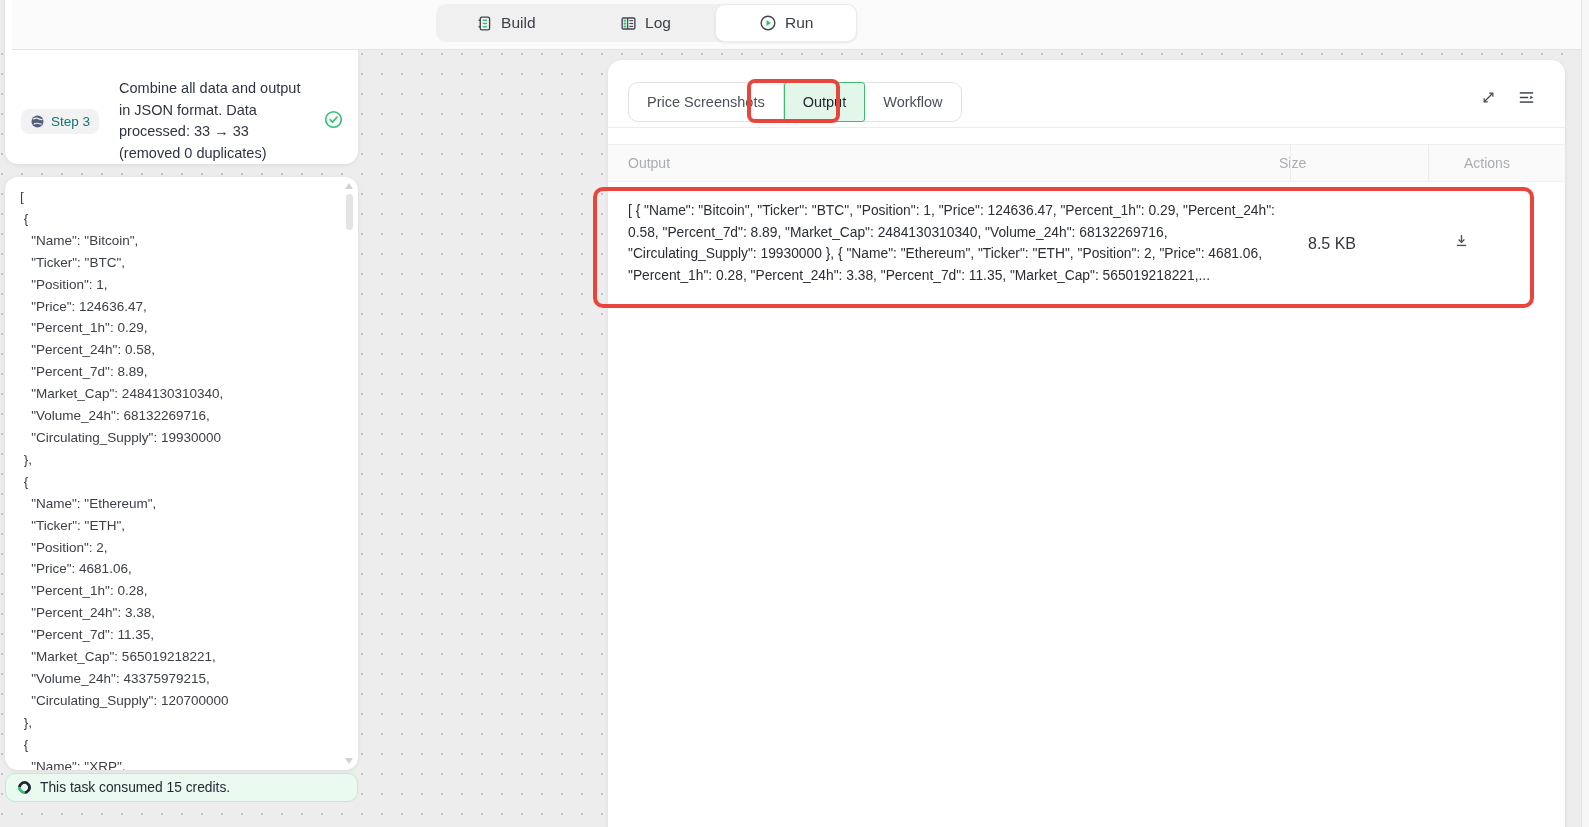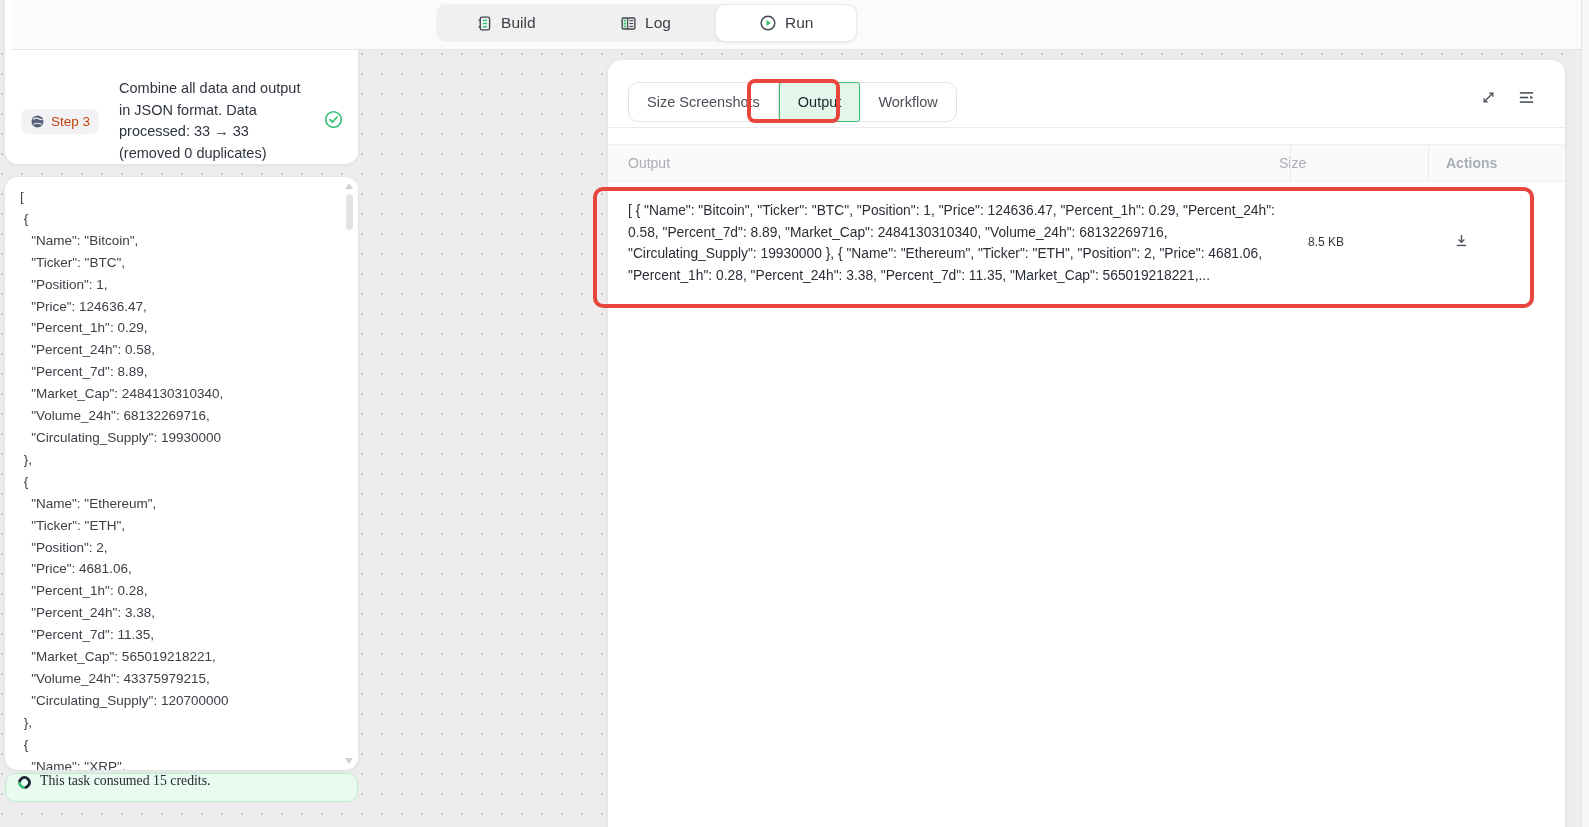--- a/index.html
+++ b/index.html
@@ -32,21 +32,21 @@
   
   .step-card { left:5px; top:-26px; width:353px; height:190px; z-index:5; }
   .clip-line { position:absolute; left:92px; top:58px; width:230px; height:15px;
     overflow:hidden; }
   .clip-line span { display:block; margin-top:-8px; line-height:20px;
     font-size:14.5px; color:#4a4f58; white-space:nowrap; }
   .step-row { position:absolute; left:16px; top:104px; width:322px;
     display:flex; align-items:center; }
   .step-badge { flex:0 0 auto; display:flex; align-items:center; gap:6px;
     background:#f2f2f4; border-radius:8px; padding:5px 9px; font-size:13.5px;
-    color:#c2410c; margin-right:12px; }
+    color:#0f766e; margin-right:12px; }
   .step-desc { flex:1; font-size:14.5px; line-height:21.5px; color:#2f3540;
     width:232px;margin-left:8px; }
   .step-check { flex:0 0 auto; margin-left:10px; }
 
   
   .json-card { left:5px; top:177px; width:353px; height:593px; overflow:hidden; z-index:4; }
   .json-pre { position:absolute; left:15px; top:9px; right:22px; bottom:0;
     white-space:pre; font-family:"Liberation Sans", sans-serif;
     font-size:13.5px; line-height:21.9px; color:#3c4047; overflow:hidden; }
   .json-scrollbar-thumb { position:absolute; right:5px; top:17px; width:7px;
@@ -54,21 +54,21 @@
   .scroll-arrow-up { position:absolute; right:5px; top:6px; width:0; height:0;
     border-left:4px solid transparent; border-right:4px solid transparent;
     border-bottom:6px solid #d2d2d4; }
   .scroll-arrow-down { position:absolute; right:5px; bottom:6px; width:0; height:0;
     border-left:4px solid transparent; border-right:4px solid transparent;
     border-top:6px solid #d2d2d4; }
 
   
   .toast { position:absolute; left:5px; top:773px; width:353px; height:29px;
     background:#eafaf0; border:1px solid #bdeccd; border-radius:10px;
-    display:flex; align-items:flex-end; padding:12px 12px; gap:9px; z-index:6;font-family:Liberation Serif, serif; }
+    display:flex; align-items:center; padding:12px 12px; gap:9px; z-index:6; }
   .toast-dot { width:13px; height:13px; border-radius:50%;
     border:3px solid #1c2734; border-left-color:#2fbf71; transform:rotate(-45deg); }
   .toast-text { font-size:13.8px; color:#232a33; }
 
   
   .output-panel { left:608px; top:60px; width:957px; height:790px; z-index:5;
     border-radius:14px; }
   .tabs-group { position:absolute; left:20px; top:22px; height:40px;
     display:flex; border:1px solid #e3e3e6; border-radius:10px; background:#fff; }
   .ptab { display:flex; align-items:center; justify-content:center;
@@ -78,26 +78,26 @@
   .ptab:last-child { border-right:none; border-radius:0 9px 9px 0;justify-content:flex-end; }
   .ptab.active { background:#e2f7ea; border:1px solid #3dbd6d; margin:-1px 0;
     color:#1d242d; border-radius:3px; }
   .panel-icons { position:absolute; right:30px; top:30px; display:flex; gap:22px; }
   .panel-icons svg { display:block; cursor:pointer; }
   .panel-divider { position:absolute; left:0; right:0; top:67px; height:1px;
     background:#ececec; }
   .table-header { position:absolute; left:0; right:0; top:84px; height:38px;
     background:#fafafa; border-top:1px solid #f0f0f0; border-bottom:1px solid #f0f0f0; }
   .th-label { position:absolute; top:10px; font-size:14px; color:#a9adb4; }
-  .th-output { left:20px; } .th-size { left:671px; } .th-actions { left:838px;font-weight:bold; }
+  .th-output { left:20px; } .th-size { left:671px; } .th-actions { left:856px; }
   .th-sep { position:absolute; top:0; bottom:0; width:1px; background:#ebebeb; }
   .sep-1 { left:682px; } .sep-2 { left:820px; }
   .row-output-text { position:absolute; left:20px; top:140px; width:652px;
     font-size:13.8px; line-height:21.6px; color:#2a2e35; word-break:break-word; }
-  .row-size { position:absolute; left:700px; top:175px; font-size:12px; color:#33373d; }
+  .row-size { position:absolute; left:700px; top:175px; font-size:16px; color:#33373d; }
   .row-download { position:absolute; left:845px; top:172px; cursor:pointer; }
 
   
   .anno { position:absolute; border:4px solid #e8463c; border-radius:10px;
     pointer-events:none; z-index:30; background:transparent; }
   .anno-tab { left:139px; top:19px; width:93px; height:44px; border-radius:8px; }
   .anno-row { left:-15px; top:127px; width:941px; height:121px; }
 </style>
 </head>
 <body>
@@ -198,21 +198,21 @@
 </div>
 
 <div class="toast">
   <div class="toast-dot"></div>
   <div class="toast-text">This task consumed 15 credits.</div>
 </div>
 
 <div class="card output-panel">
   <div class="tabs-group">
     <div class="ptab">
-      <span>Size Screenshots</span>
+      <span>Price Screenshots</span>
     </div>
     <div class="ptab active">
       <span>Output</span>
     </div>
     <div class="ptab">
       <span>Workflow</span>
     </div>
   </div>
 
   <div class="panel-icons">

